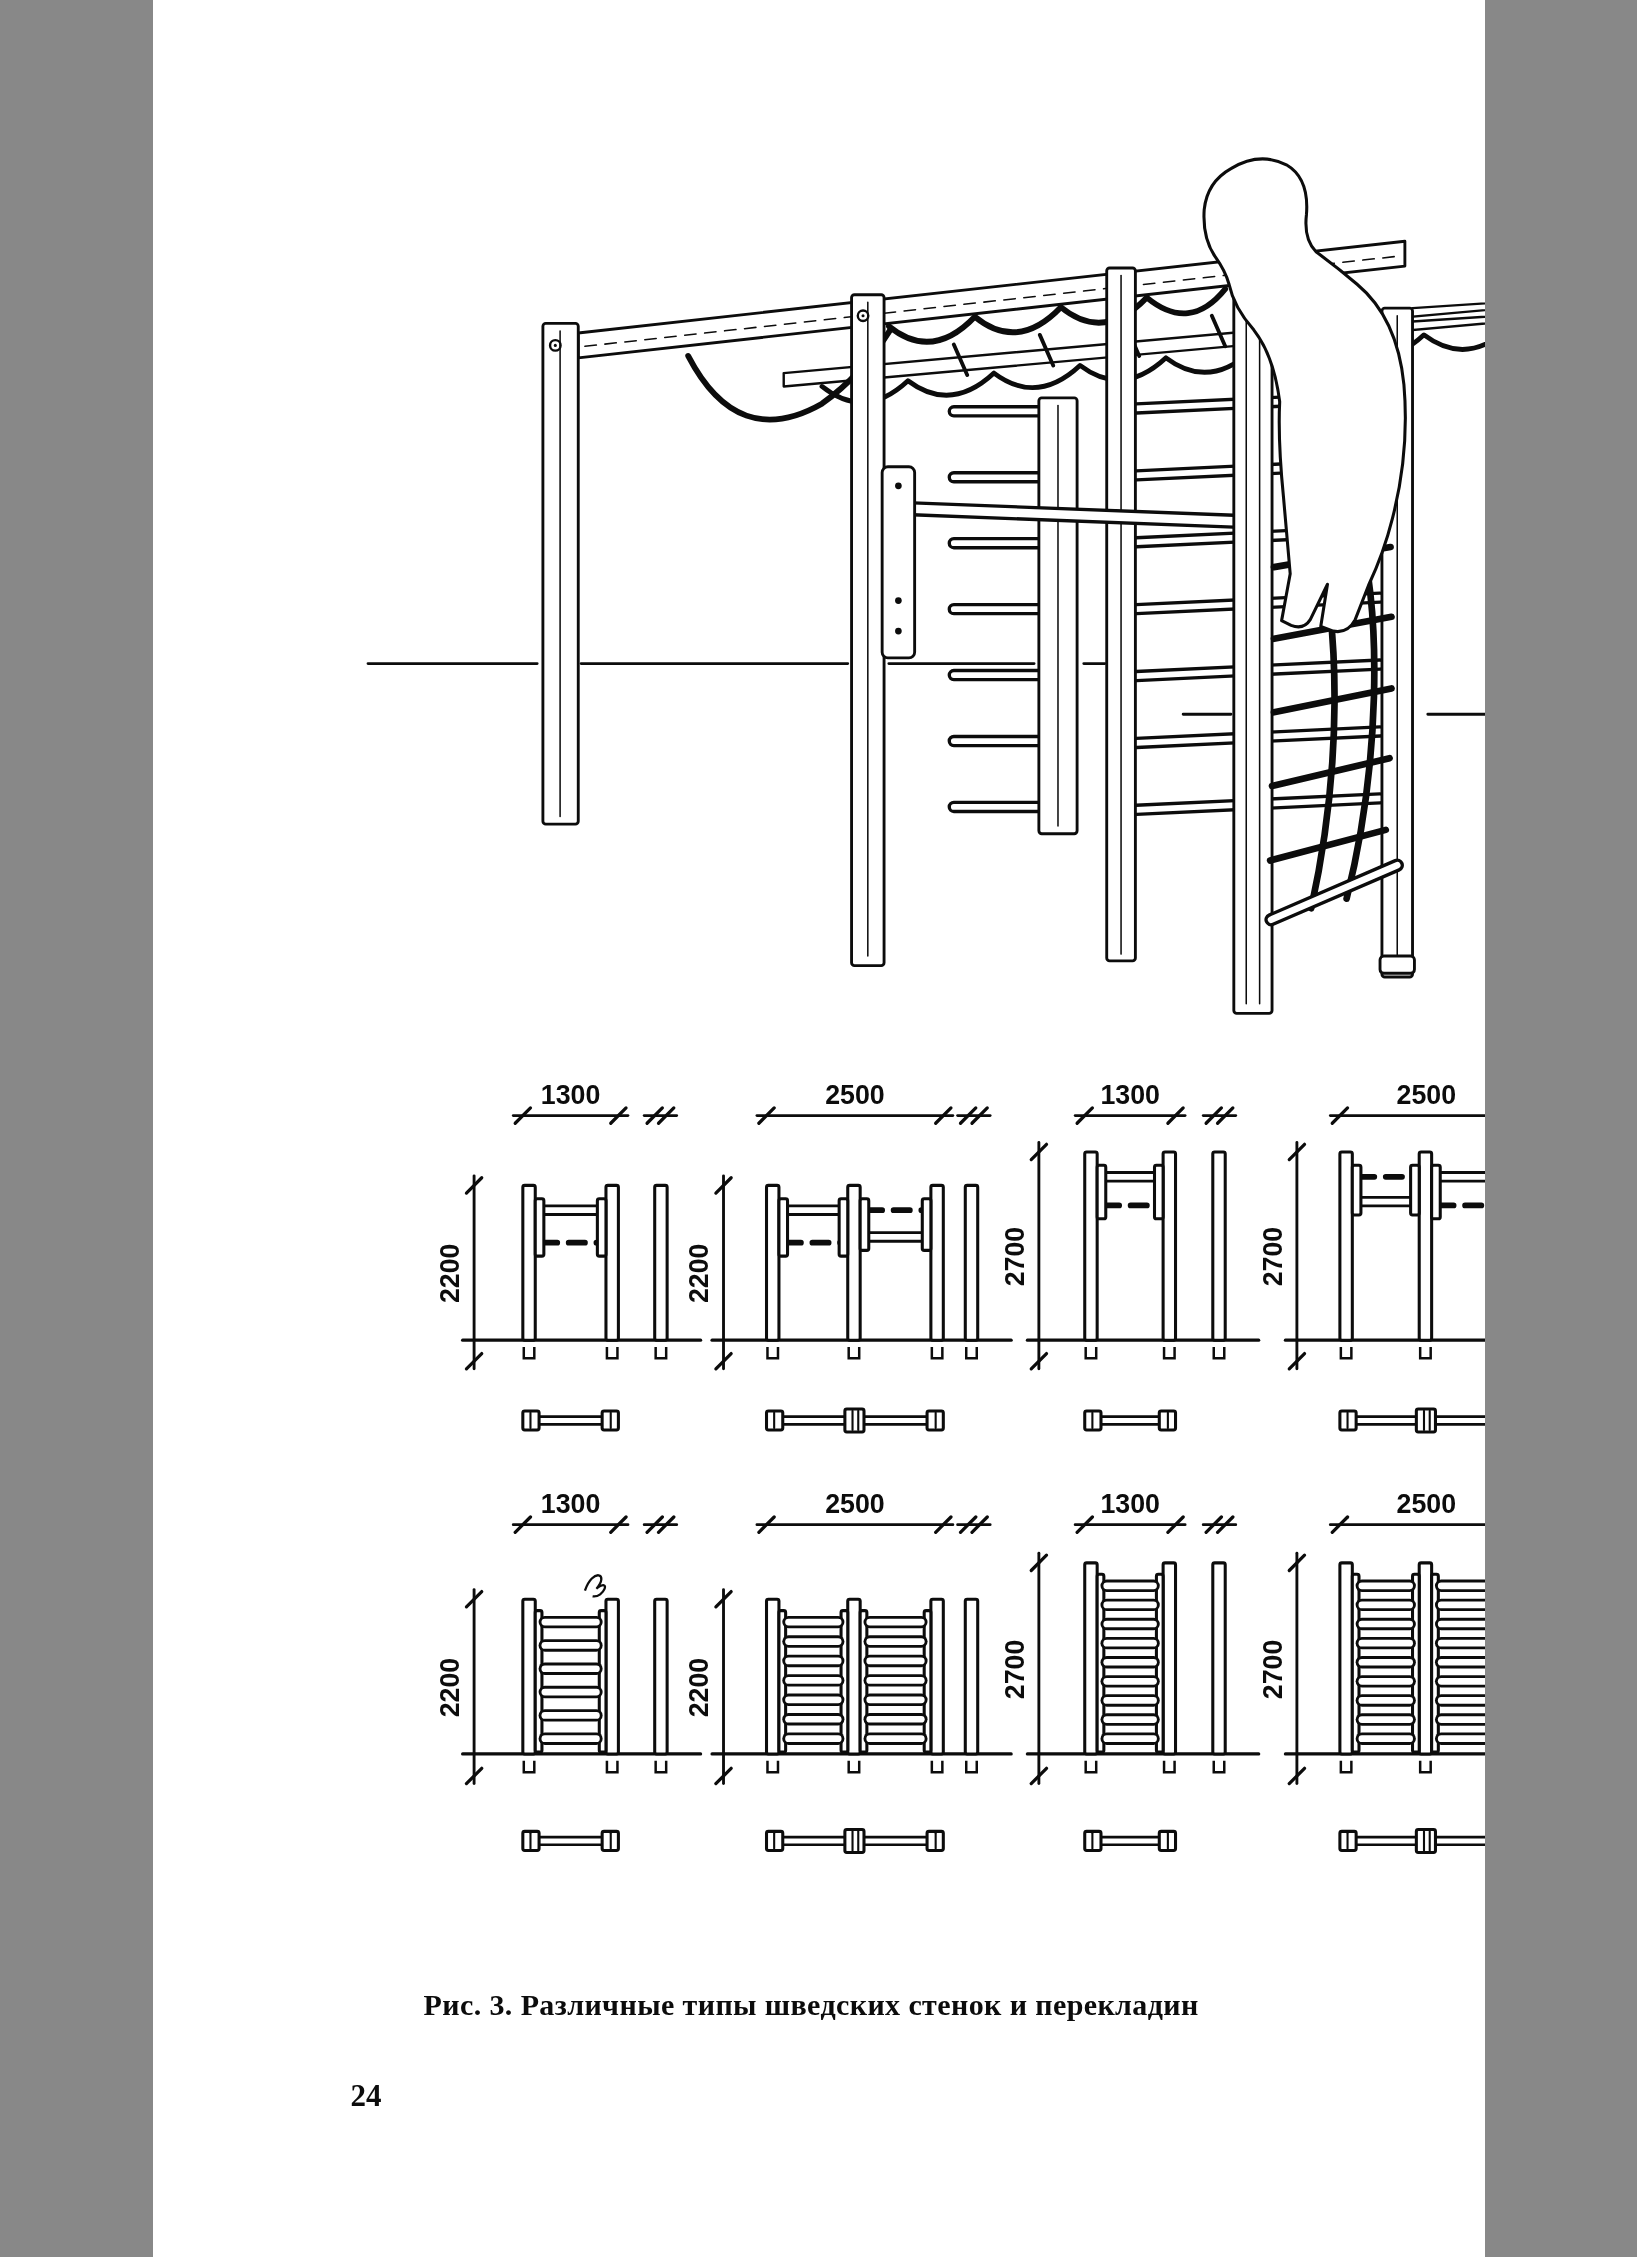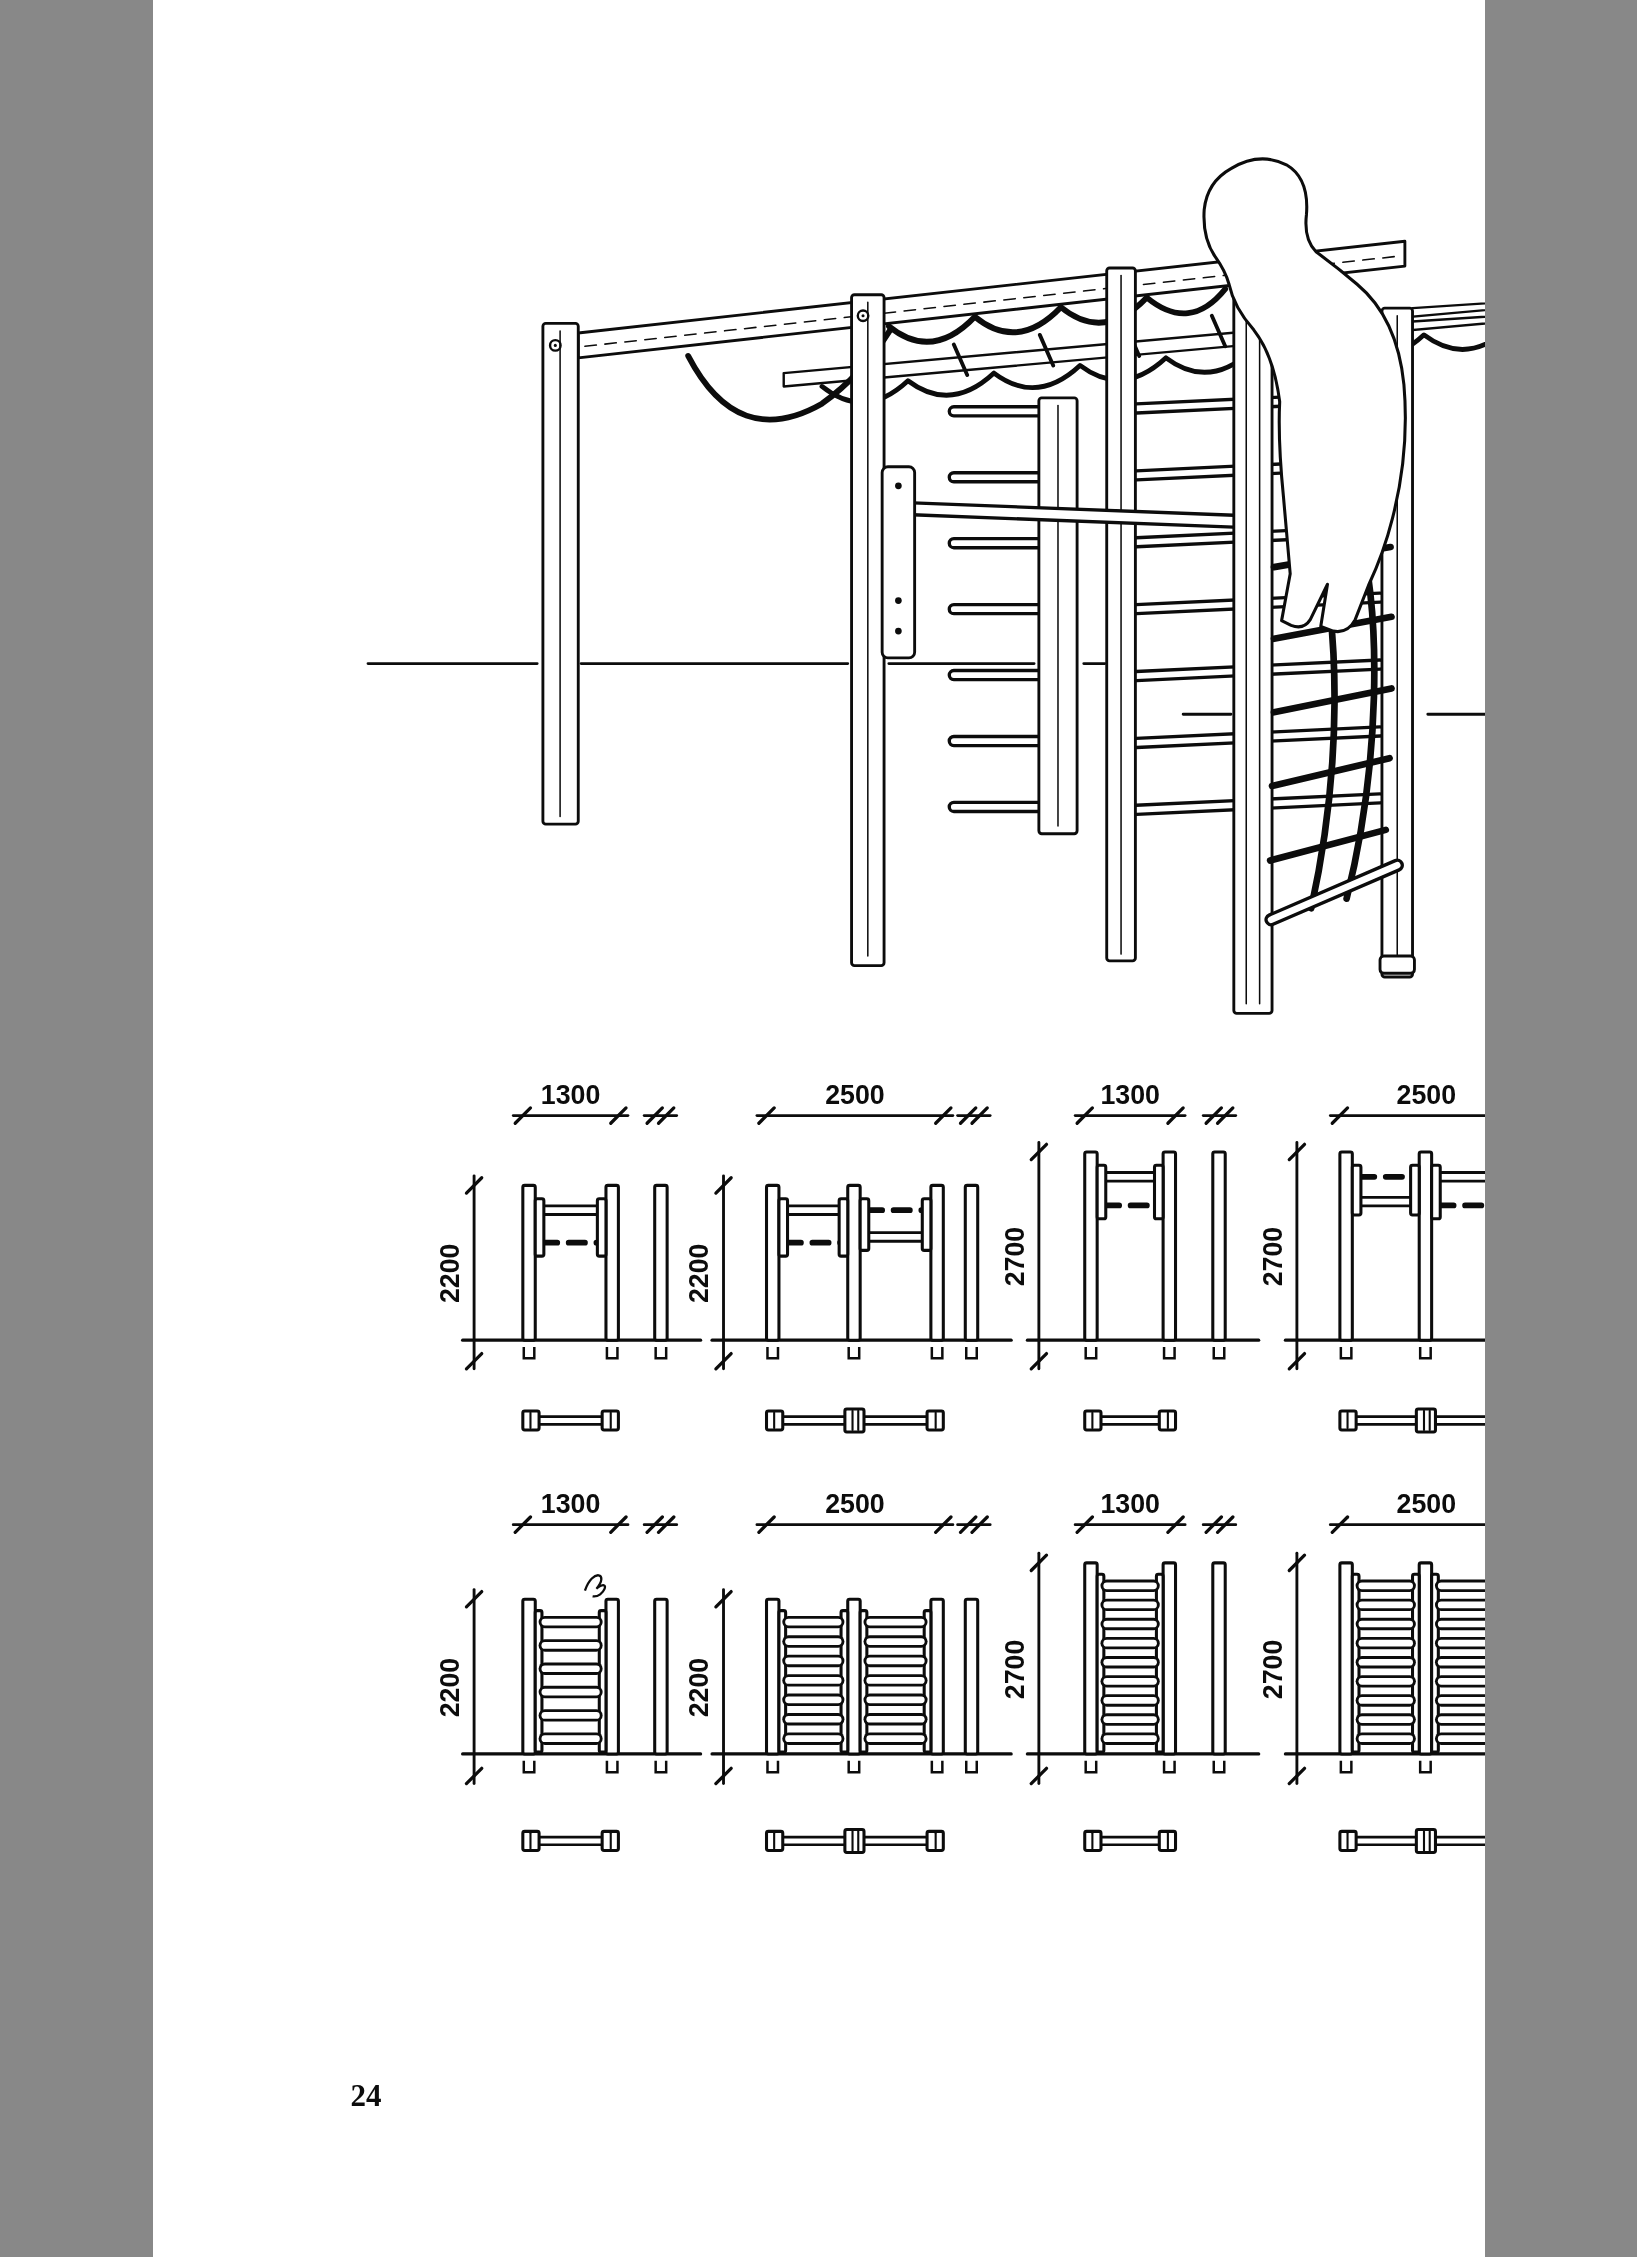--- a/index.html
+++ b/index.html
@@ -550,15 +550,16 @@
             <line x1="1415" y1="1918" x2="1415" y2="1934" stroke="#0c0c0c" stroke-width="2.2" stroke-linecap="round"></line>
             <rect x="1322" y="1914" width="20" height="24" rx="2" fill="#fff" stroke="#0c0c0c" stroke-width="3.2"></rect>
             <line x1="1330" y1="1916" x2="1330" y2="1936" stroke="#0c0c0c" stroke-width="2.2" stroke-linecap="round"></line>
             <line x1="1336" y1="1916" x2="1336" y2="1936" stroke="#0c0c0c" stroke-width="2.2" stroke-linecap="round"></line>
           </g>
         </g>
       </g>
 
   </svg>
 
+  <div class="caption">Рис. 3. Различные типы шведских стенок и перекладин</div>
   <div class="pagenum">24</div>
 </div>
 
 
 </body></html>

